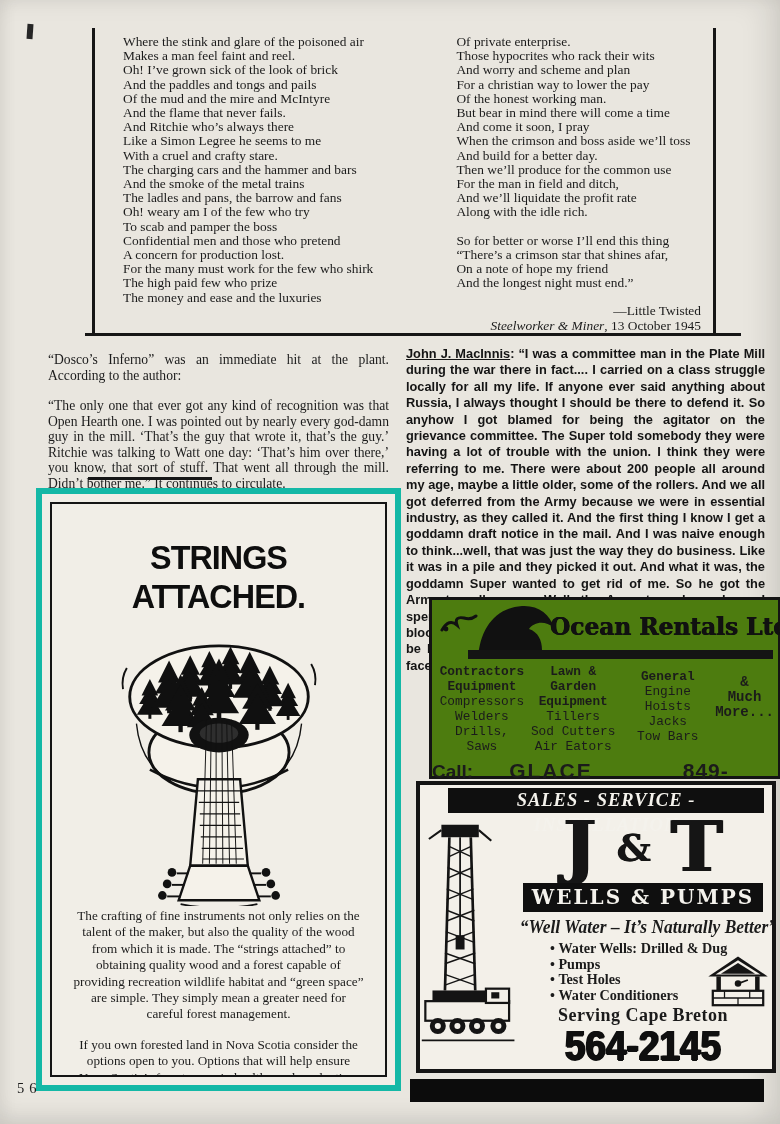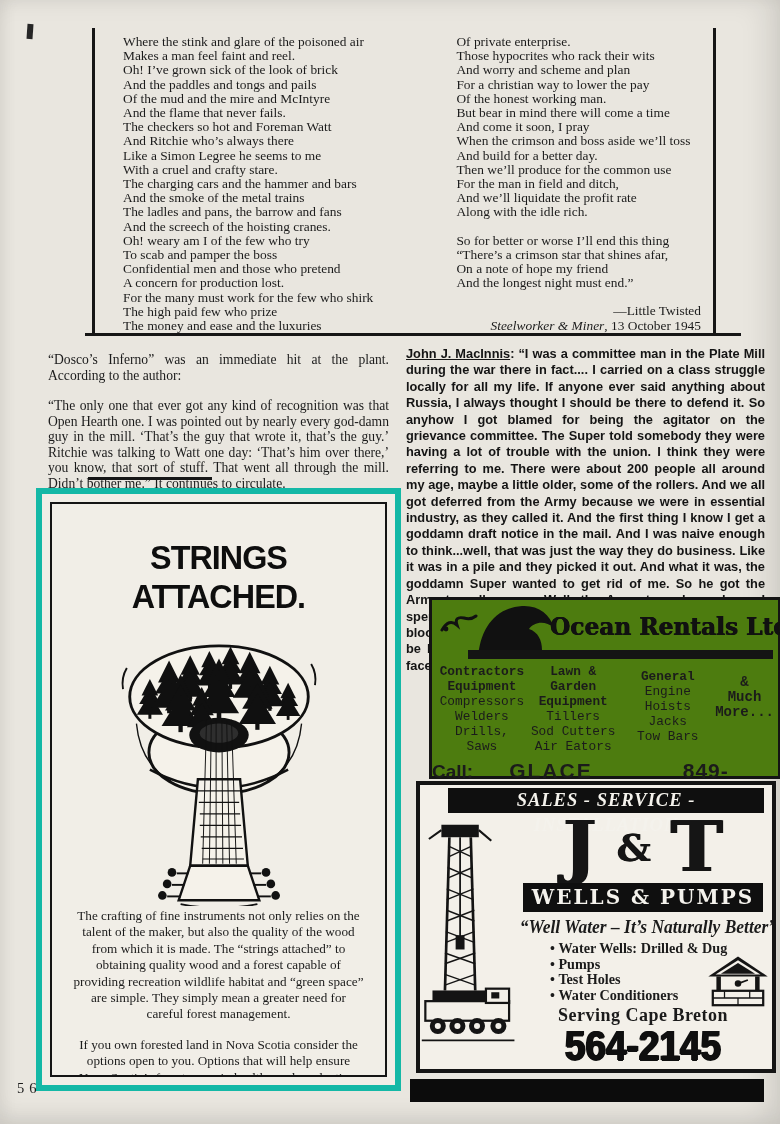--- a/index.html
+++ b/index.html
@@ -121,28 +121,26 @@
   <div class="corner-mark"></div>
 
   <div class="poem-box">
     <div class="poem-col poem-left">
         <div class="poem-line">Where the stink and glare of the poisoned air</div>
         <div class="poem-line">Makes a man feel faint and reel.</div>
         <div class="poem-line">Oh! I’ve grown sick of the look of brick</div>
         <div class="poem-line">And the paddles and tongs and pails</div>
         <div class="poem-line">Of the mud and the mire and McIntyre</div>
         <div class="poem-line">And the flame that never fails.</div>
-        <div class="poem-line">The checkers so hot and Foreman Watt</div>
         <div class="poem-line">And Ritchie who’s always there</div>
         <div class="poem-line">Like a Simon Legree he seems to me</div>
         <div class="poem-line">With a cruel and crafty stare.</div>
         <div class="poem-line">The charging cars and the hammer and bars</div>
         <div class="poem-line">And the smoke of the metal trains</div>
         <div class="poem-line">The ladles and pans, the barrow and fans</div>
-        <div class="poem-line">And the screech of the hoisting cranes.</div>
         <div class="poem-line">Oh! weary am I of the few who try</div>
         <div class="poem-line">To scab and pamper the boss</div>
         <div class="poem-line">Confidential men and those who pretend</div>
         <div class="poem-line">A concern for production lost.</div>
         <div class="poem-line">For the many must work for the few who shirk</div>
         <div class="poem-line">The high paid few who prize</div>
         <div class="poem-line">The money and ease and the luxuries</div>
       </div>
     <div class="poem-col poem-right">
       <div>

